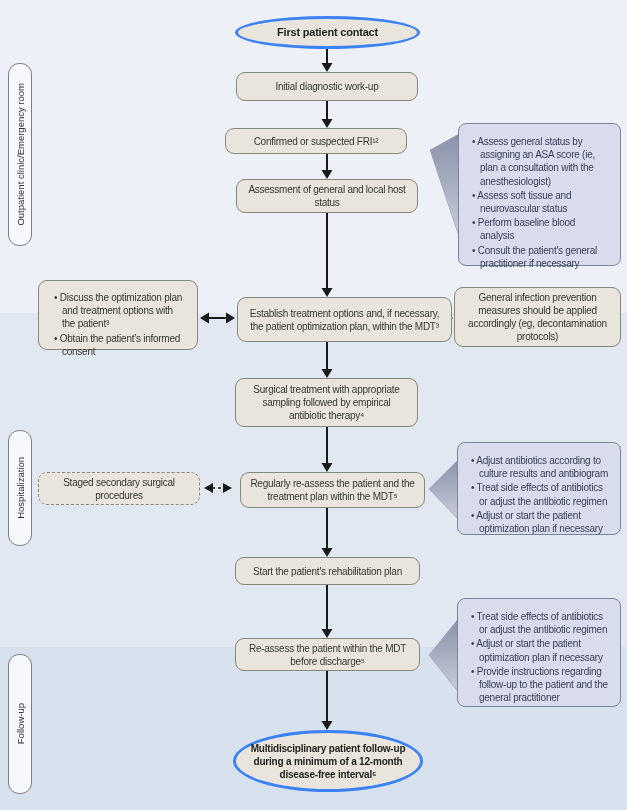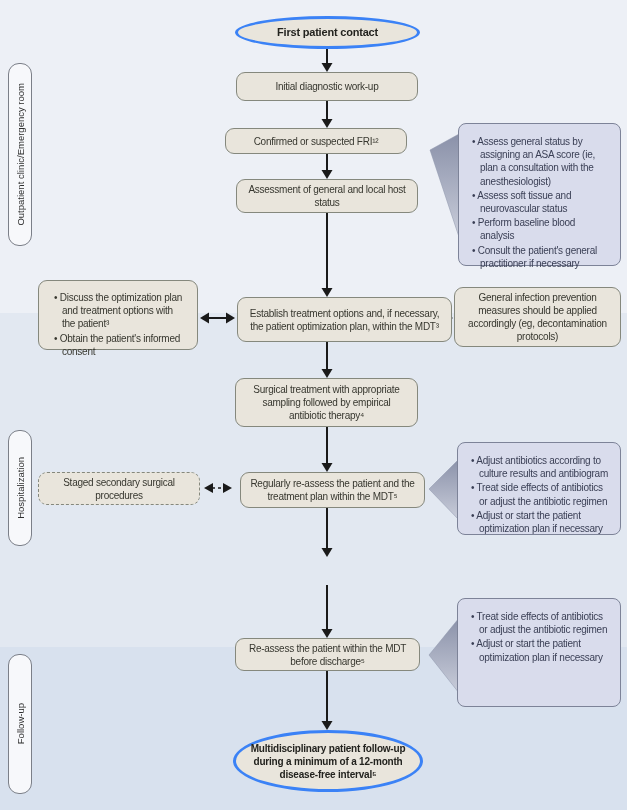--- a/index.html
+++ b/index.html
@@ -164,20 +164,21 @@
   <div class="node flow-box" style="left:225px;top:128px;width:182px;height:26px">Confirmed or suspected FRI¹²</div>
 
   <div class="node flow-box" style="left:236px;top:179px;width:182px;height:34px">Assessment of general and local host status</div>
 
   <div class="node flow-box" style="left:237px;top:297px;width:215px;height:45px">Establish treatment options and, if necessary, the patient optimization plan, within the MDT³</div>
 
   <div class="node flow-box" style="left:235px;top:378px;width:183px;height:49px">Surgical treatment with appropriate sampling followed by empirical antibiotic therapy⁴</div>
 
   <div class="node flow-box" style="left:240px;top:472px;width:185px;height:36px">Regularly re-assess the patient and the treatment plan within the MDT⁵</div>
 
+  <div class="node flow-box" style="left:235px;top:557px;width:185px;height:28px">Start the patient's rehabilitation plan</div>
 
   <div class="node flow-box" style="left:235px;top:638px;width:185px;height:33px">Re-assess the patient within the MDT before discharge⁵</div>
 
   <div class="node ellipse end" style="left:233px;top:730px;width:190px;height:62px">Multidisciplinary patient follow-up during a minimum of a 12-month disease-free interval⁵</div>
 
   <div class="node side-list" style="left:38px;top:280px;width:160px;height:70px">
     <ul class="bullets">
       <li>Discuss the optimization plan and treatment options with the patient³</li>
       <li>Obtain the patient's informed consent</li>
     </ul>
@@ -201,16 +202,17 @@
       <li>Adjust antibiotics according to culture results and antibiogram</li>
       <li>Treat side effects of antibiotics or adjust the antibiotic regimen</li>
       <li>Adjust or start the patient optimization plan if necessary</li>
     </ul>
   </div>
 
   <div class="node callout" style="left:457px;top:598px;width:164px;height:109px">
     <ul class="bullets">
       <li>Treat side effects of antibiotics or adjust the antibiotic regimen</li>
       <li>Adjust or start the patient optimization plan if necessary</li>
+      <li>Provide instructions regarding follow-up to the patient and the general practitioner</li>
     </ul>
   </div>
 
 </div>
 
 </body></html>

